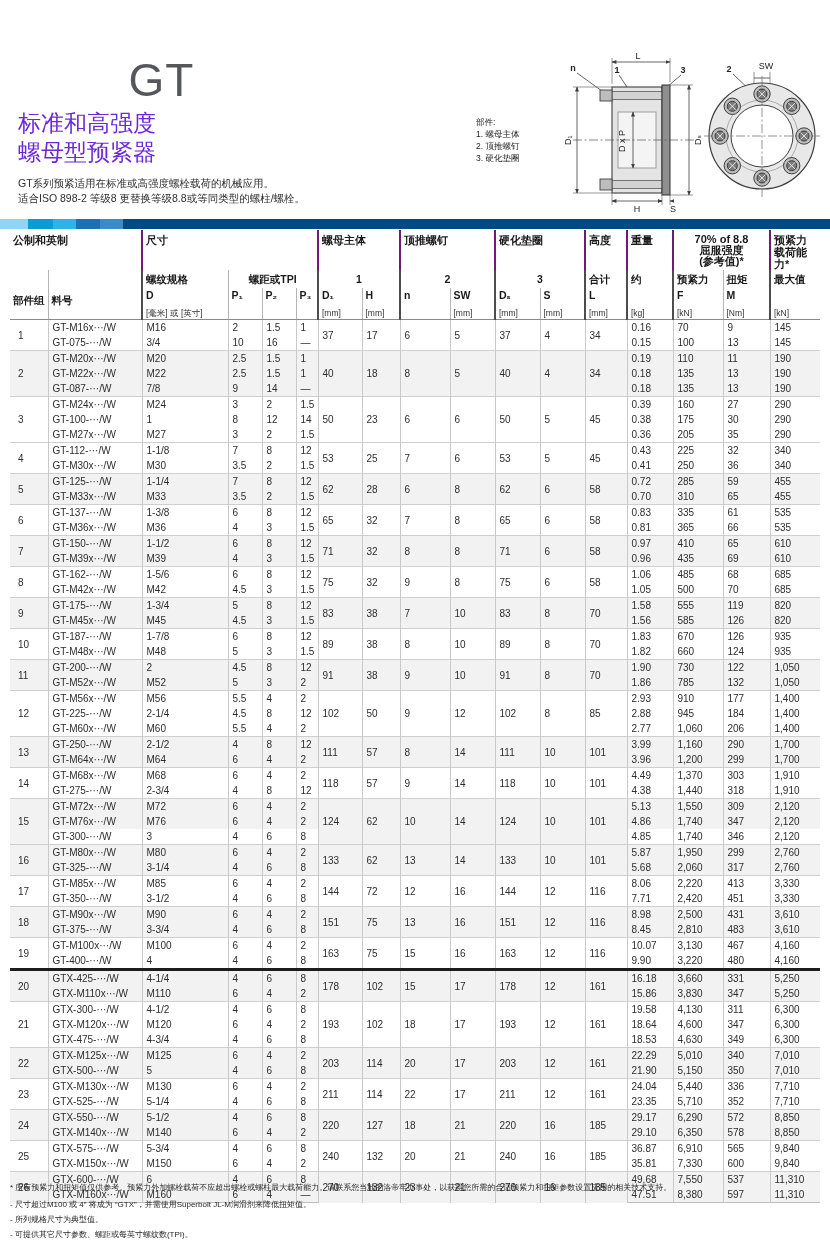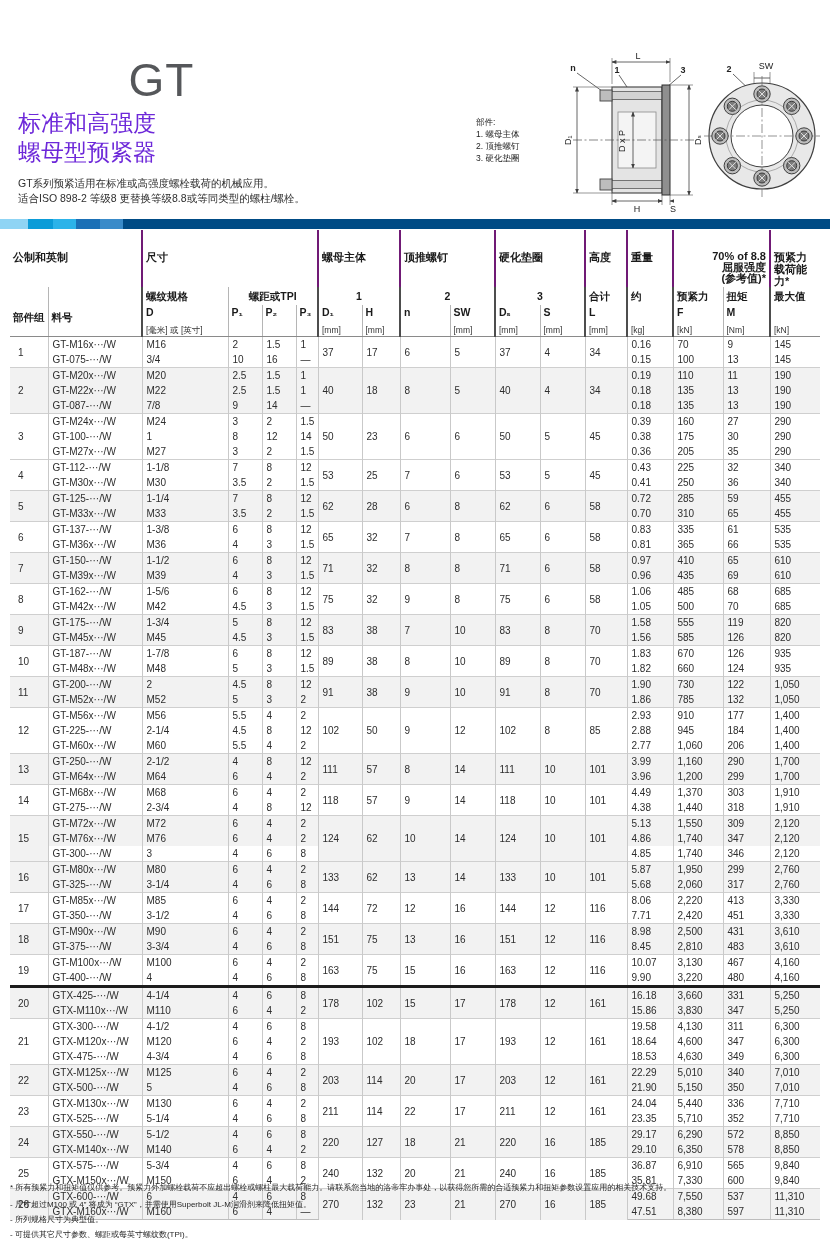--- a/index.html
+++ b/index.html
@@ -14,27 +14,27 @@
   .svg1{position:absolute;left:75px;top:6px;}
   .svg2{position:absolute;left:230px;top:18px;}
   svg text{font-family:"Liberation Sans","DejaVu Sans",sans-serif;font-size:9px;fill:#222;}
   
   .bluebar{position:absolute;left:0;top:219px;width:830px;height:10px;display:flex;}
   .bluebar div{height:100%;}
   
   table{position:absolute;left:10px;top:230px;width:810px;border-collapse:collapse;table-layout:fixed;}
   th,td{box-sizing:border-box;}
   thead th{font-weight:bold;color:#1a1a1a;text-align:left;vertical-align:top;padding:2px 3px 0 3px;border-right:1px solid #b5b5b5;font-size:10.5px;line-height:12px;white-space:nowrap;overflow:hidden;}
-  tr.hr1 th{height:34px;font-size:11px;padding-top:21px;}
+  tr.hr1 th{height:34px;font-size:11px;padding-top:4px;}
   tr.hr2 th{height:18px;padding-top:3px;}
   tr.hr3 th{height:26px;padding-top:1px;}
   th.g{border-left:2px solid #701a75;}
   th.gb{border-left:2px solid #4d4d4d;}
   th.center{text-align:center;}
-  th.yield{text-align:right;line-height:11px;padding-top:1px;}
+  th.yield{text-align:center;line-height:11px;padding-top:1px;}
   th.yield span{display:block;}
   th.cap{white-space:normal;line-height:12px;padding-top:2px;}
   th.bottom{vertical-align:bottom;padding-bottom:13px;}
   tr.hr3 th, th.bottom{border-bottom:1px solid #8a8a8a;}
   th .sym{display:block;min-height:12px;}
   th .unit{display:block;font-weight:normal;font-size:8.5px;color:#333;margin-top:6px;}
   table tr>*:last-child{border-right:none;}
   tbody td{font-size:10px;color:#2d2d2d;padding:0 2px 0 4px;height:15px;line-height:15px;border-right:1px solid #c9c9c9;vertical-align:middle;white-space:nowrap;overflow:hidden;background:transparent;}
   tbody tr.shade{background:#f2f2f2;}
   tbody tr.group-start td{border-top:1px solid #cfcfcf;}

